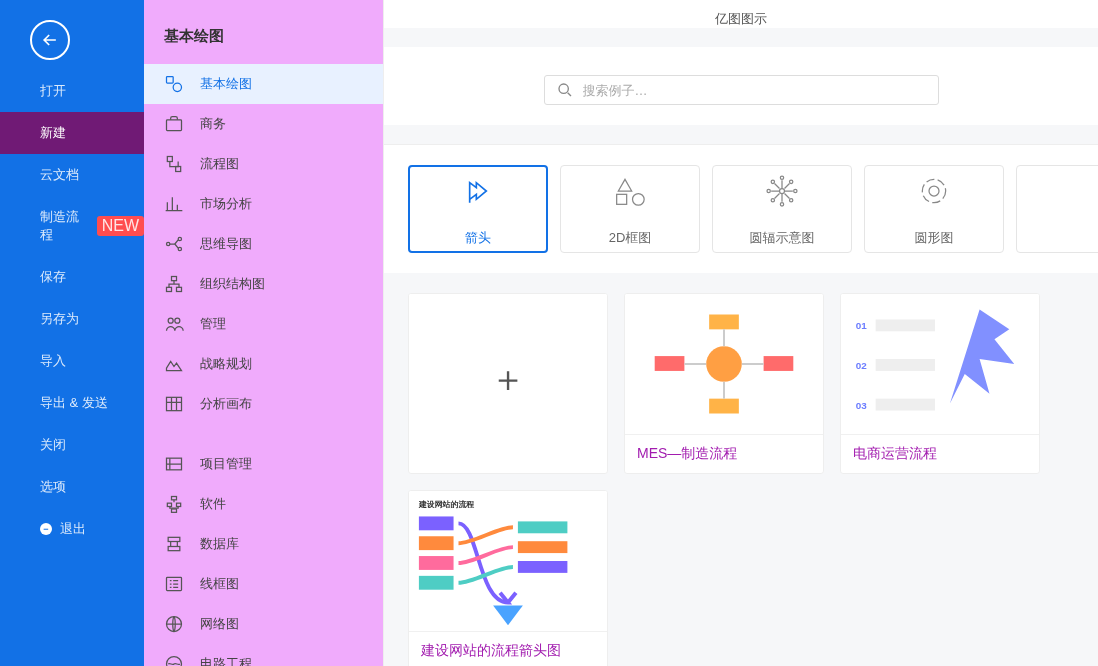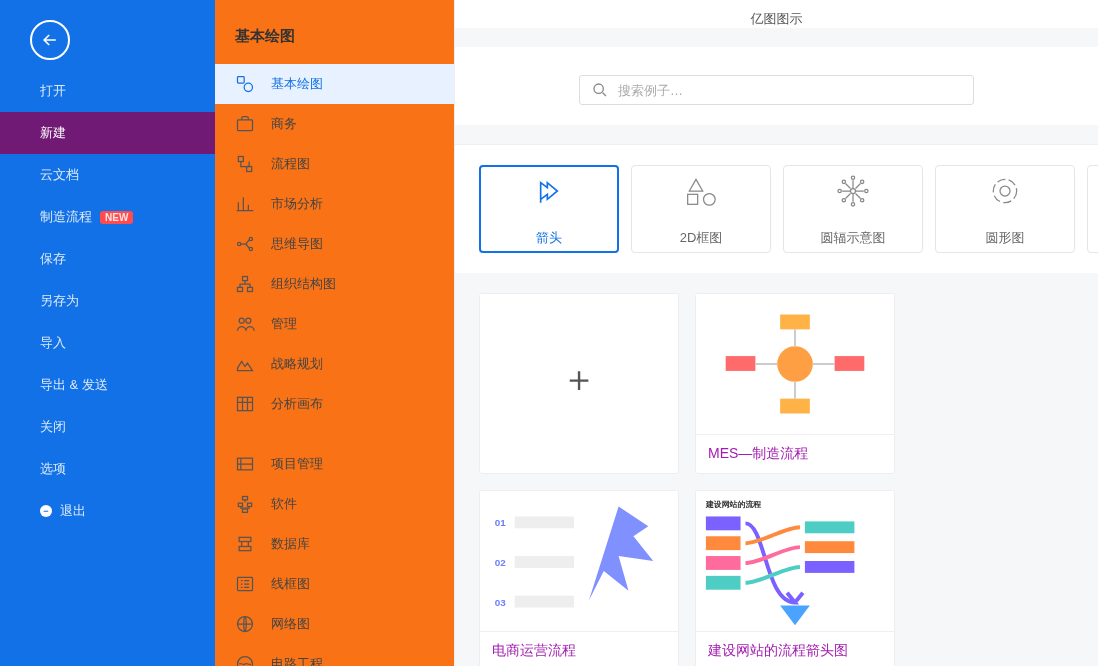--- a/index.html
+++ b/index.html
@@ -1,25 +1,25 @@
 <!DOCTYPE html>
 <html><head>
 <meta charset="utf-8">
 <style>
 * { box-sizing: border-box; margin: 0; padding: 0; }
 body { font-family: "Microsoft YaHei", -apple-system, sans-serif; font-size: 13px; color: #333; background: #fff; width: 1098px; height: 666px; overflow: hidden; }
 .app { display: flex; height: 100%; }
-.sidebar { width: 215px; background: #1271e6; color: #fff; flex-shrink: 0; }
+.sidebar { width: 144px; background: #1271e6; color: #fff; flex-shrink: 0; }
 .back-btn { width: 40px; height: 40px; border: 2px solid #fff; border-radius: 50%; margin: 20px 0 10px 30px; display: flex; align-items: center; justify-content: center; cursor: pointer; }
 .back-btn svg { width: 20px; height: 20px; }
 .side-item { padding: 12px 0 12px 40px; cursor: pointer; color: rgba(255,255,255,0.85); display: flex; align-items: center; gap: 8px; }
 .side-item.active { background: #701a75; color: #fff; }
-.new-badge { background: #ff4d4f; font-size: 10px; padding: 1px 5px; border-radius: 3px; font-weight: bold; }
+.new-badge { background: #ff4d4f; font-size: 16px; padding: 1px 5px; border-radius: 3px; font-weight: normal; }
 .exit-icon { width: 12px; height: 12px; background: #fff; border-radius: 50%; display: inline-flex; align-items: center; justify-content: center; color: #1271e6; font-size: 9px; font-weight: bold; }
-.catbar { width: 240px; background: #f97316; flex-shrink: 0; border-right: 1px solid #eee; overflow-y: auto; }
+.catbar { width: 240px; background: #f0abfc; flex-shrink: 0; border-right: 1px solid #eee; overflow-y: auto; }
 .cat-title { padding: 27px 20px 18px 20px; font-size: 15px; font-weight: bold; }
 .cat-item { display: flex; align-items: center; gap: 16px; padding: 10px 20px; cursor: pointer; color: #444; }
 .cat-item.active { background: #e8f1ff; color: #1271e6; }
 .cat-icon { width: 20px; height: 20px; display: flex; align-items: center; justify-content: center; color: #555; }
 .cat-item.active .cat-icon { color: #1271e6; }
 .cat-divider { height: 20px; }
 .main { flex: 1; display: flex; flex-direction: column; background: #f6f7f9; overflow: hidden; gap: 19px; }
 .titlebar { text-align: center; padding: 10px 0 0 0; background: #fff; font-size: 13px; color: #555; }
 .searchbar { padding: 16px 0 20px 0; background: #fff; display: flex; justify-content: center; }
 .search-input { width: 395px; border: 1px solid #ddd; border-radius: 3px; display: flex; align-items: center; padding: 6px 12px; gap: 10px; margin-top: 12px; }

